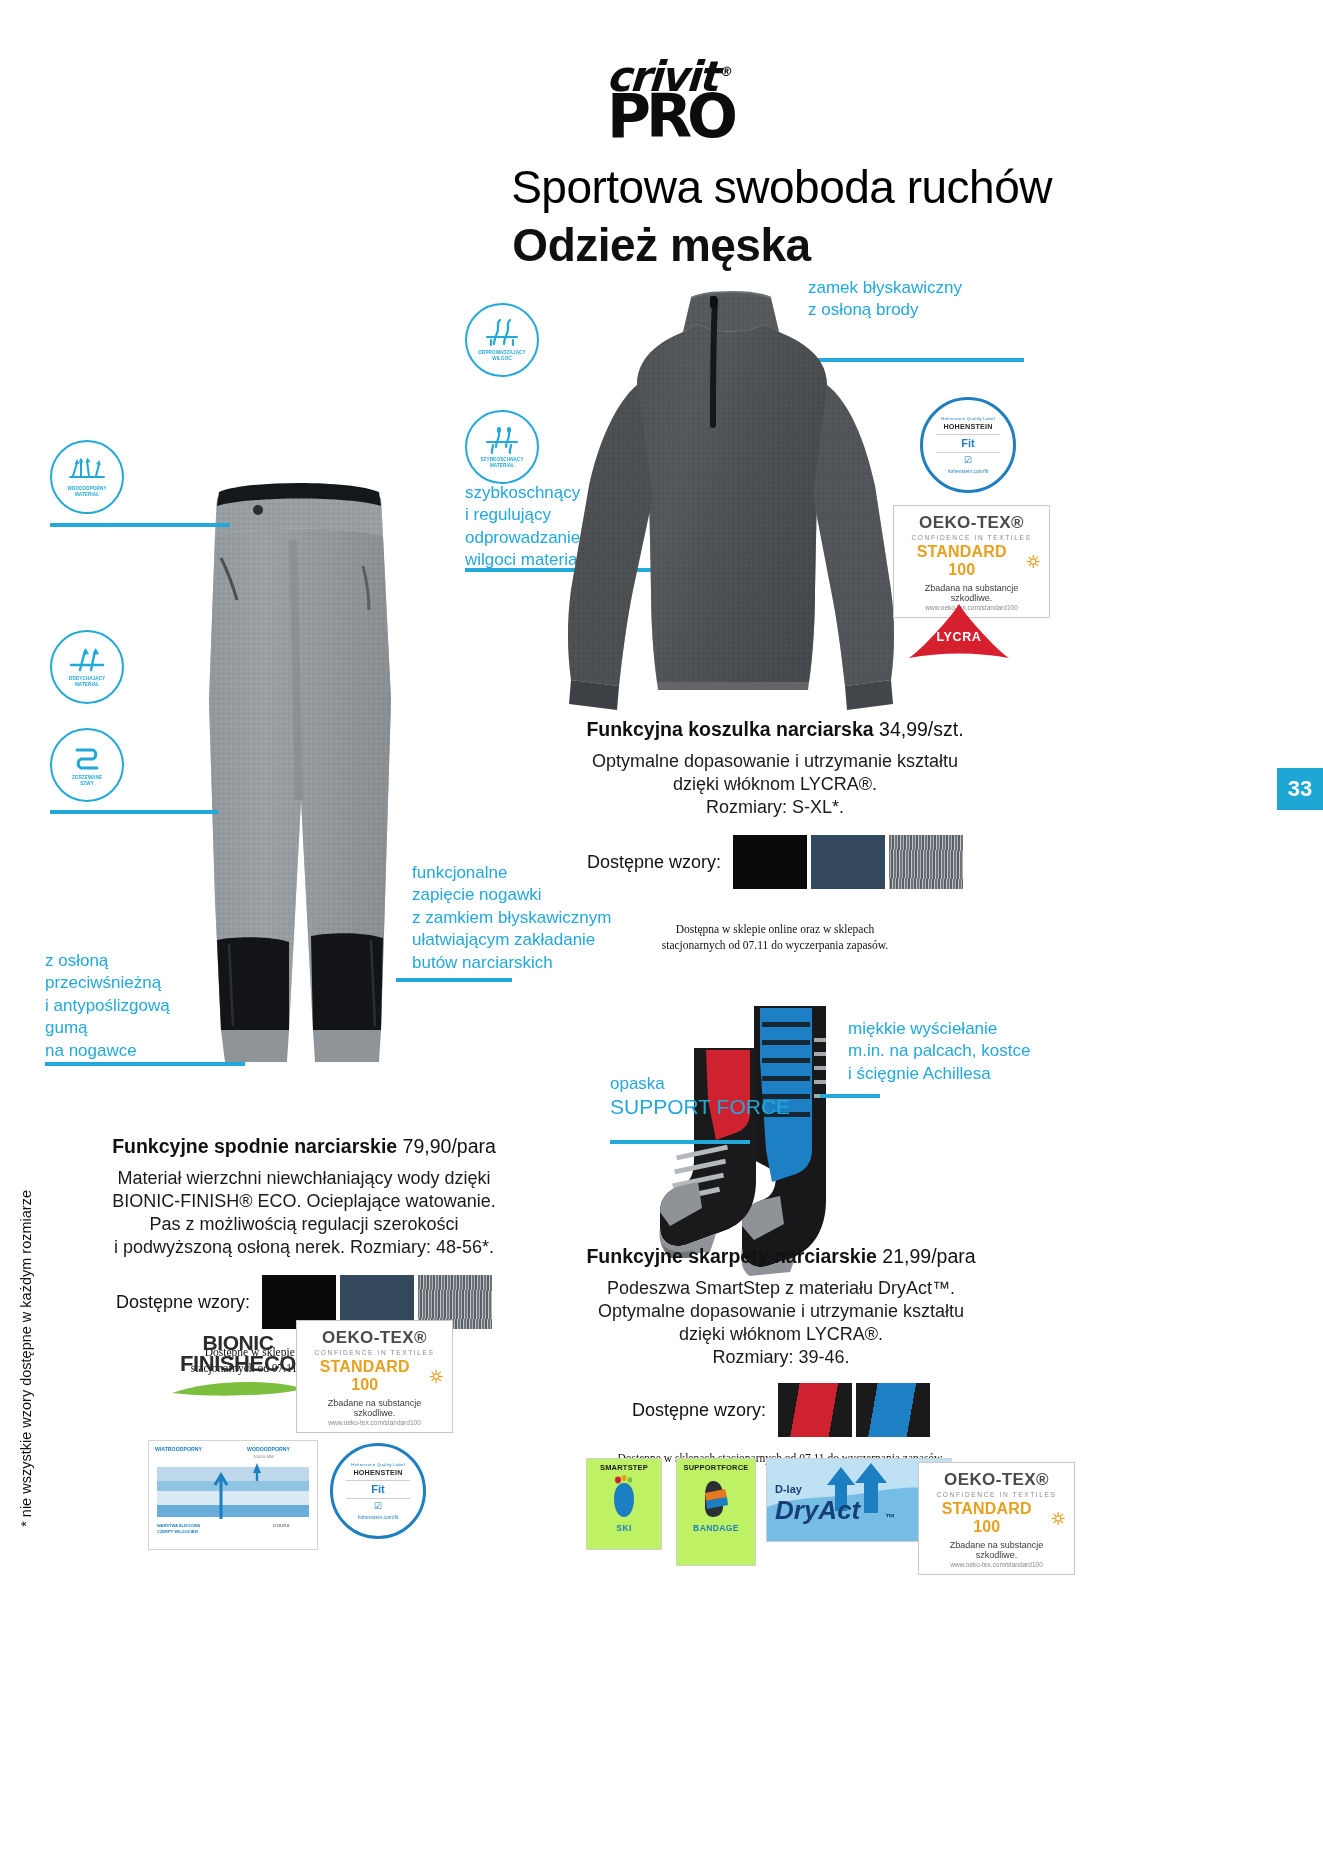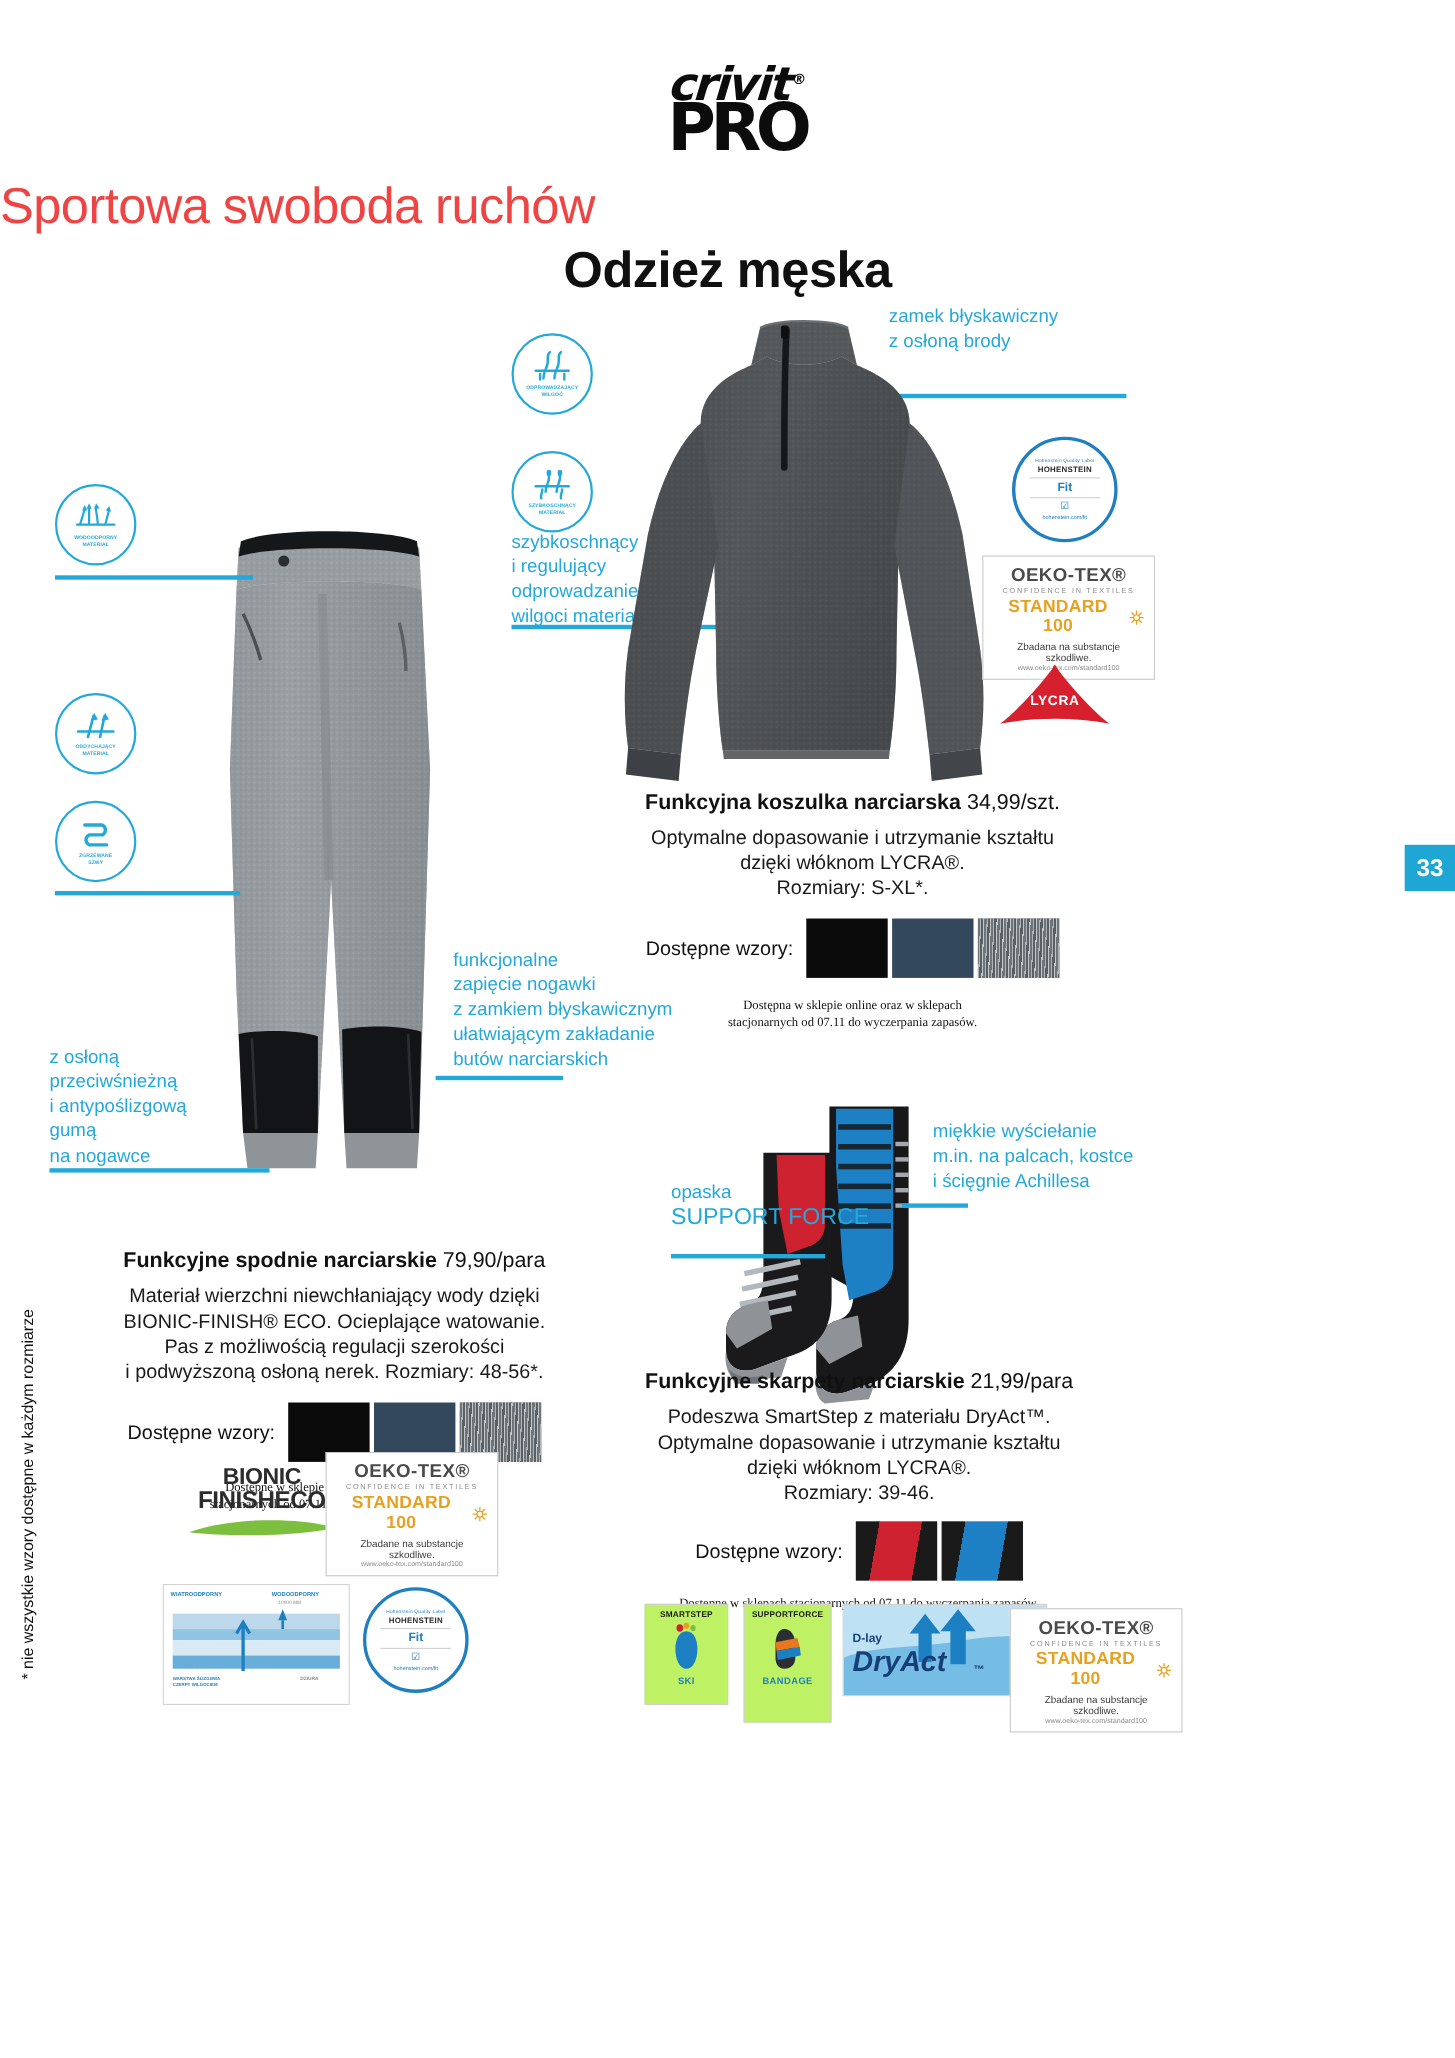--- a/index.html
+++ b/index.html
@@ -23,22 +23,22 @@
   .brand-crivit sup { font-size: 13px; vertical-align: super; }
   .brand-pro {
     font-family: "DejaVu Sans", sans-serif;
     font-weight: 700; font-size: 60px; line-height: 0.85;
     letter-spacing: -5px; color: #0c0c0c; margin-top: -6px; text-align: center;
   }
 
   
   .head1 {
     position: absolute; left: 0; top: 160px; width: 1052px;
-    text-align: left; font-size: 46px; font-weight: 400;
-    letter-spacing: -0.5px; color: #ef4444;
+    text-align: right; font-size: 46px; font-weight: 400;
+    letter-spacing: -0.5px; color: #000000;
   }
   .head2 {
     position: absolute; left: 0; top: 218px; width: 1323px;
     text-align: center; font-size: 46px; font-weight: 700;
     letter-spacing: -0.5px; color: #101010;
   }
 
   
   .pagenum {
     position: absolute; right: 0; top: 768px; width: 46px; height: 42px;
@@ -344,21 +344,21 @@
       <div>Optymalne dopasowanie i utrzymanie kształtu</div>
       <div>dzięki włóknom LYCRA®.</div>
       <div>Rozmiary: S-XL*.</div>
     </div>
     <div class="swatchrow" style="margin-top:16px;">
       <span class="swatchlabel">Dostępne wzory:</span>
       <span class="swatch sw-black"></span>
       <span class="swatch sw-navy"></span>
       <span class="swatch sw-mel"></span>
     </div>
-    <div class="fineprint" style="margin-top:18px;">
+    <div class="fineprint" style="margin-top:33px;">
       <div>Dostępna w sklepie online oraz w sklepach</div>
       <div>stacjonarnych od 07.11 do wyczerpania zapasów.</div>
     </div>
   </div>
 
   <svg class="photo" style="left:185px; top:470px;" width="230" height="610" viewBox="0 0 230 610">
     <defs>
       <linearGradient id="gpant" x1="0" y1="0" x2="1" y2="0">
         <stop offset="0%" stop-color="#8d9296"></stop>
         <stop offset="30%" stop-color="#a0a5a9"></stop>

